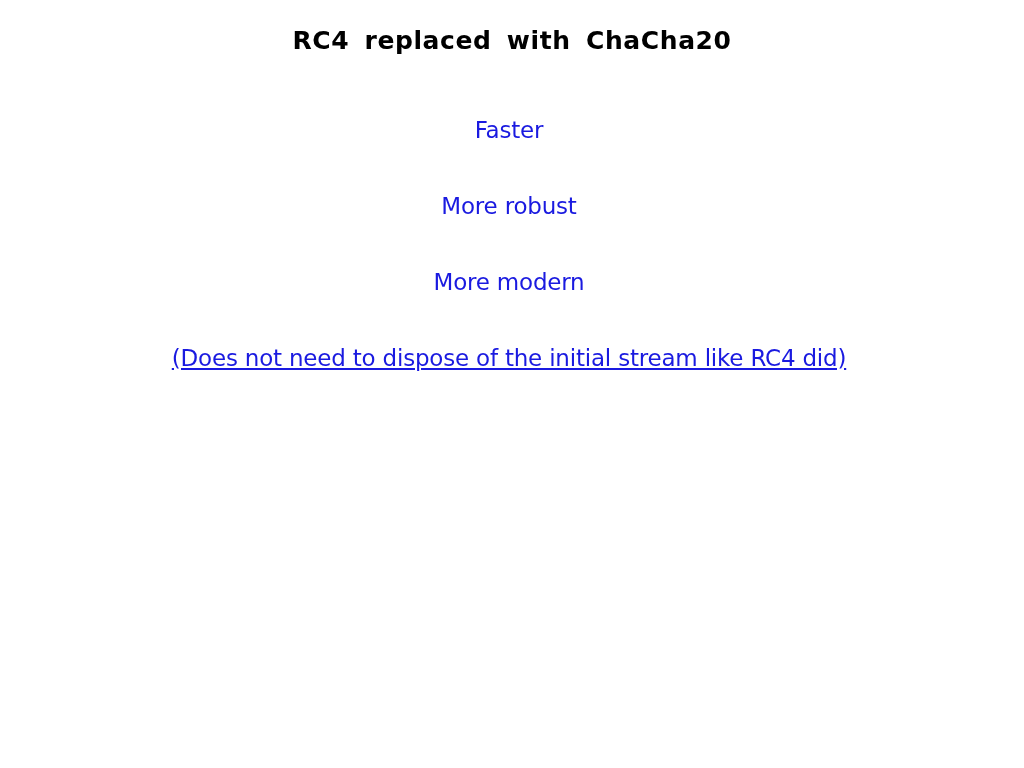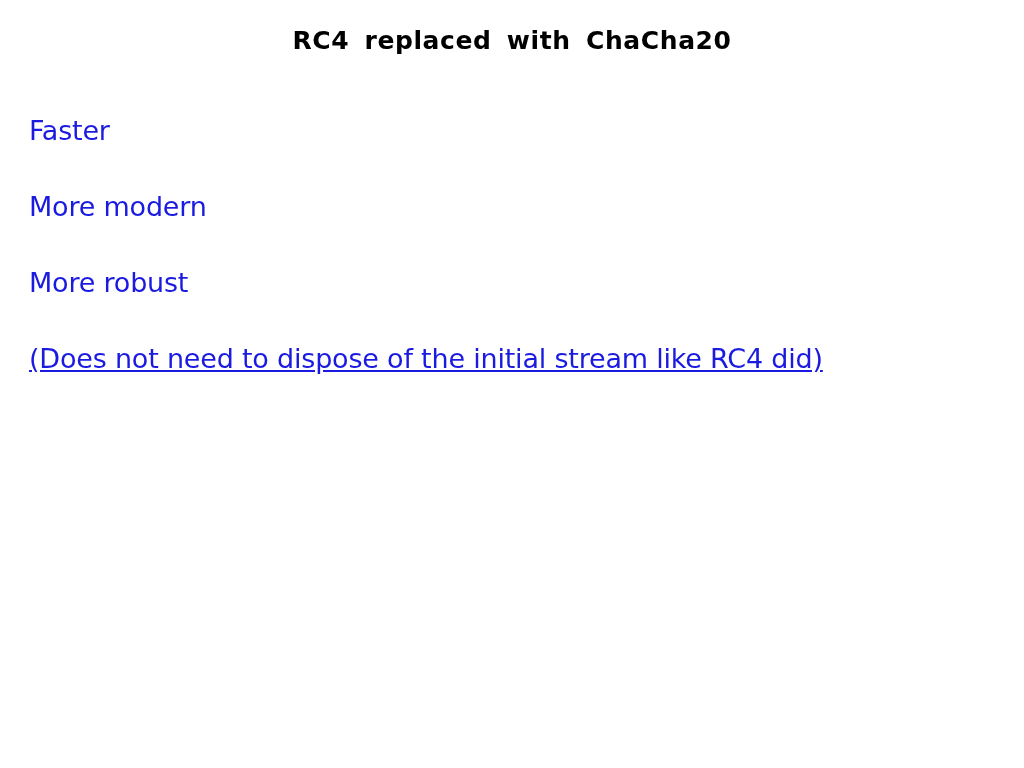--- a/index.html
+++ b/index.html
@@ -47,44 +47,45 @@
     position: absolute;
     left: 29px;
     top: 115px;
     width: 960px;
   }
 
   .body-line {
     color: #1a1ae0;
     font-family: "DejaVu Sans", sans-serif;
     font-weight: normal;
-    font-size: 27px;
+    font-size: 23px;
     line-height: 31px;
     height: 76px;
     letter-spacing: -0.2px;
     white-space: nowrap;
+    text-align: center;
   }
 
   .body-line:last-child {
     height: auto;
     text-decoration: underline;
   }
 </style>
 </head>
 <body>
 
 <div class="slide">
 
   <div class="slide-title">RC4 replaced with ChaCha20</div>
 
   <div class="body-block">
 
     <div class="body-line">Faster</div>
 
+    <div class="body-line">More robust</div>
+
     <div class="body-line">More modern</div>
-
-    <div class="body-line">More robust</div>
 
     <div class="body-line">(Does not need to dispose of the initial stream like RC4 did)</div>
 
   </div>
 
 </div>
 
 </body></html>

